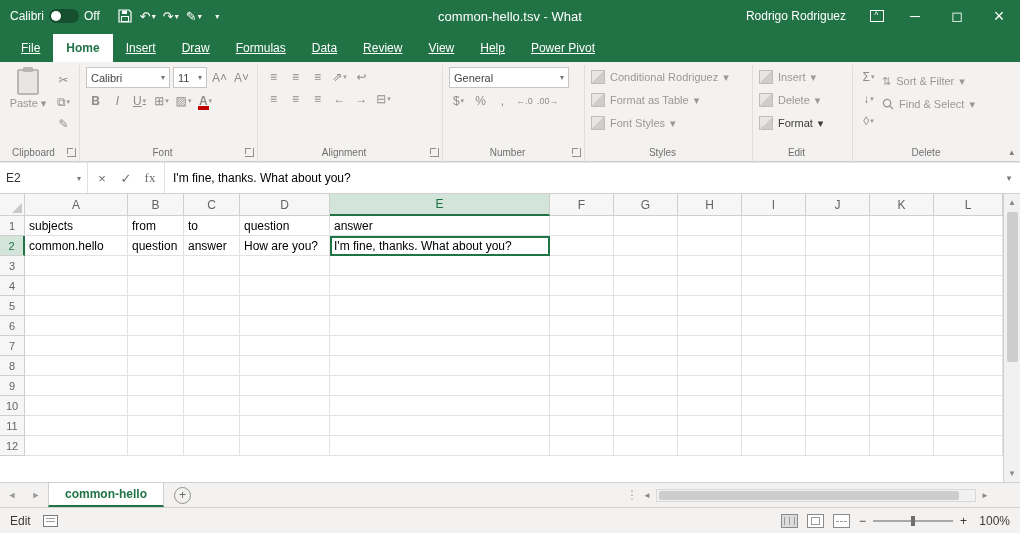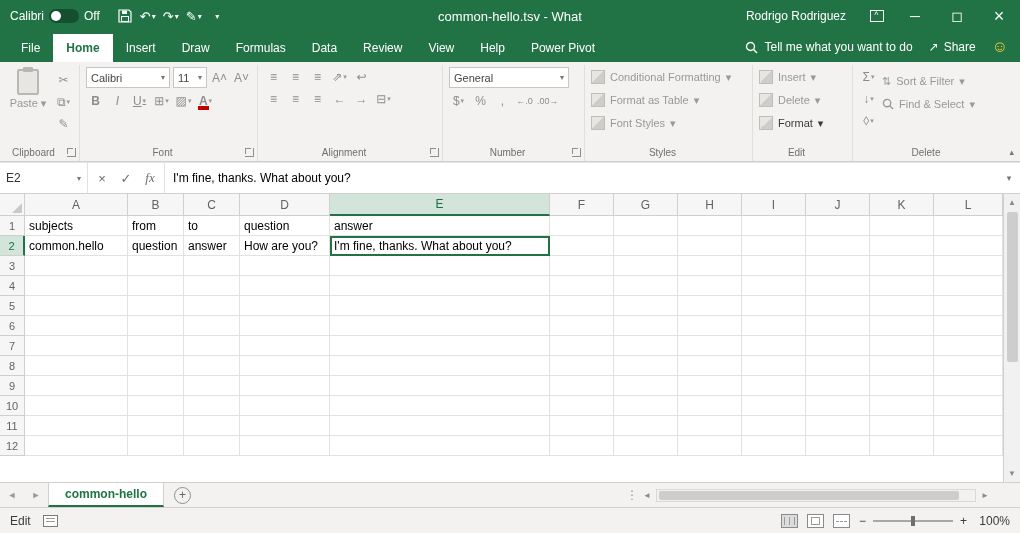--- a/index.html
+++ b/index.html
@@ -53,21 +53,21 @@
   .sticon { width:14px; height:14px; border:1px solid #c0beba; background:linear-gradient(135deg,#e8e6e3 50%,#cfcdc9 50%); flex:none; }
   .enabled { color:#3b3a39 !important; }
   .collapse-ribbon { position:absolute; right:6px; bottom:4px; color:#7a7a7a; font-size:9px; }
 
   
   .fbar { height:32px; background:#fff; border-bottom:1px solid #d2d0ce; display:flex; align-items:stretch; flex:none; font-size:12px; border-top:1px solid #e6e4e2; }
   .namebox { width:88px; display:flex; align-items:center; justify-content:space-between; padding:0 6px; border-right:1px solid #e1e1e1; color:#333; }
   .namebox .chev { font-size:8px; color:#777; }
   .fbtns { display:flex; align-items:center; border-right:1px solid #e1e1e1; padding:0 2px; }
   .fbtn { width:24px; height:100%; display:flex; align-items:center; justify-content:center; color:#6d6d6d; font-size:13px; }
-  .fx { font-family:"Liberation Serif", serif; font-style:italic; }
+  .fx { font-family:"Liberation Serif", serif; }
   .fcontent { flex:1; display:flex; align-items:center; padding-left:8px; color:#000; }
   .fexpand { width:22px; display:flex; align-items:center; justify-content:center; color:#777; font-size:9px; }
 
   
   .gridwrap { flex:1; display:flex; background:#fff; overflow:hidden; }
   .sheet { width:1003px; overflow:hidden; }
   .hdr-row { display:flex; height:22px; }
   .corner { width:25px; height:22px; background:#f6f6f6; border-right:1px solid #cfcfcf; border-bottom:1px solid #cfcfcf; position:relative; flex:none; }
   .corner::after { content:""; position:absolute; right:2px; bottom:2px; border-left:10px solid transparent; border-bottom:10px solid #c9c9c9; }
   .colhdr { display:flex; align-items:center; justify-content:center; font-size:12px; color:#636363; background:#f6f6f6; border-right:1px solid #cfcfcf; border-bottom:1px solid #cfcfcf; flex:none; }
@@ -155,46 +155,32 @@
       <span class="winbtn">
           <span>◻</span>
         </span>
       <span class="winbtn" style="font-size:18px">
           <span>×</span>
         </span>
     </div>
   </div>
 
   <div class="tabsrow">
-    <div style="display:flex;">
+    <div style="display:flex;text-decoration:underline;">
         <div class="rtab">File</div>
         <div class="rtab active">Home</div>
         <div class="rtab">Insert</div>
         <div class="rtab">Draw</div>
         <div class="rtab">Formulas</div>
         <div class="rtab">Data</div>
         <div class="rtab">Review</div>
         <div class="rtab">View</div>
         <div class="rtab">Help</div>
         <div class="rtab">Power Pivot</div>
       </div>
-    <div class="tabs-right">
-      <span class="tellme">
-        <svg width="13" height="13" viewBox="0 0 13 13">
-            <circle cx="5.5" cy="5.5" r="4" fill="none" stroke="#fff" stroke-width="1.4"></circle>
-            <line x1="8.6" y1="8.6" x2="12" y2="12" stroke="#fff" stroke-width="1.4"></line>
-          </svg>
-        <span>Tell me what you want to do</span>
-      </span>
-      <span class="share">
-        <span>↗</span>
-        <span>Share</span>
-      </span>
-      <span class="smiley"><span>☺</span></span>
-    </div>
   </div>
 
   <div class="ribbon">
 
     <div class="rgroup" style="width:80px">
       <div class="bigbtn">
         <span class="paste-icon"></span>
         <span><span>Paste</span> <span class="chev">▾</span></span>
       </div>
       <div class="gcol" style="padding-top:3px">
@@ -332,21 +318,21 @@
         </div>
       </div>
       <div class="glabel">Number</div>
       <div class="launcher"></div>
     </div>
 
     <div class="rgroup" style="width:168px">
       <div class="gcol">
         <span class="stylebtn">
             <span class="sticon"></span>
-            <span>Conditional Formatting</span>
+            <span>Conditional Rodriguez</span>
             <span class="chev">▾</span>
           </span>
         <span class="stylebtn">
             <span class="sticon"></span>
             <span>Format as Table</span>
             <span class="chev">▾</span>
           </span>
         <span class="stylebtn">
             <span class="sticon"></span>
             <span>Font Styles</span>

